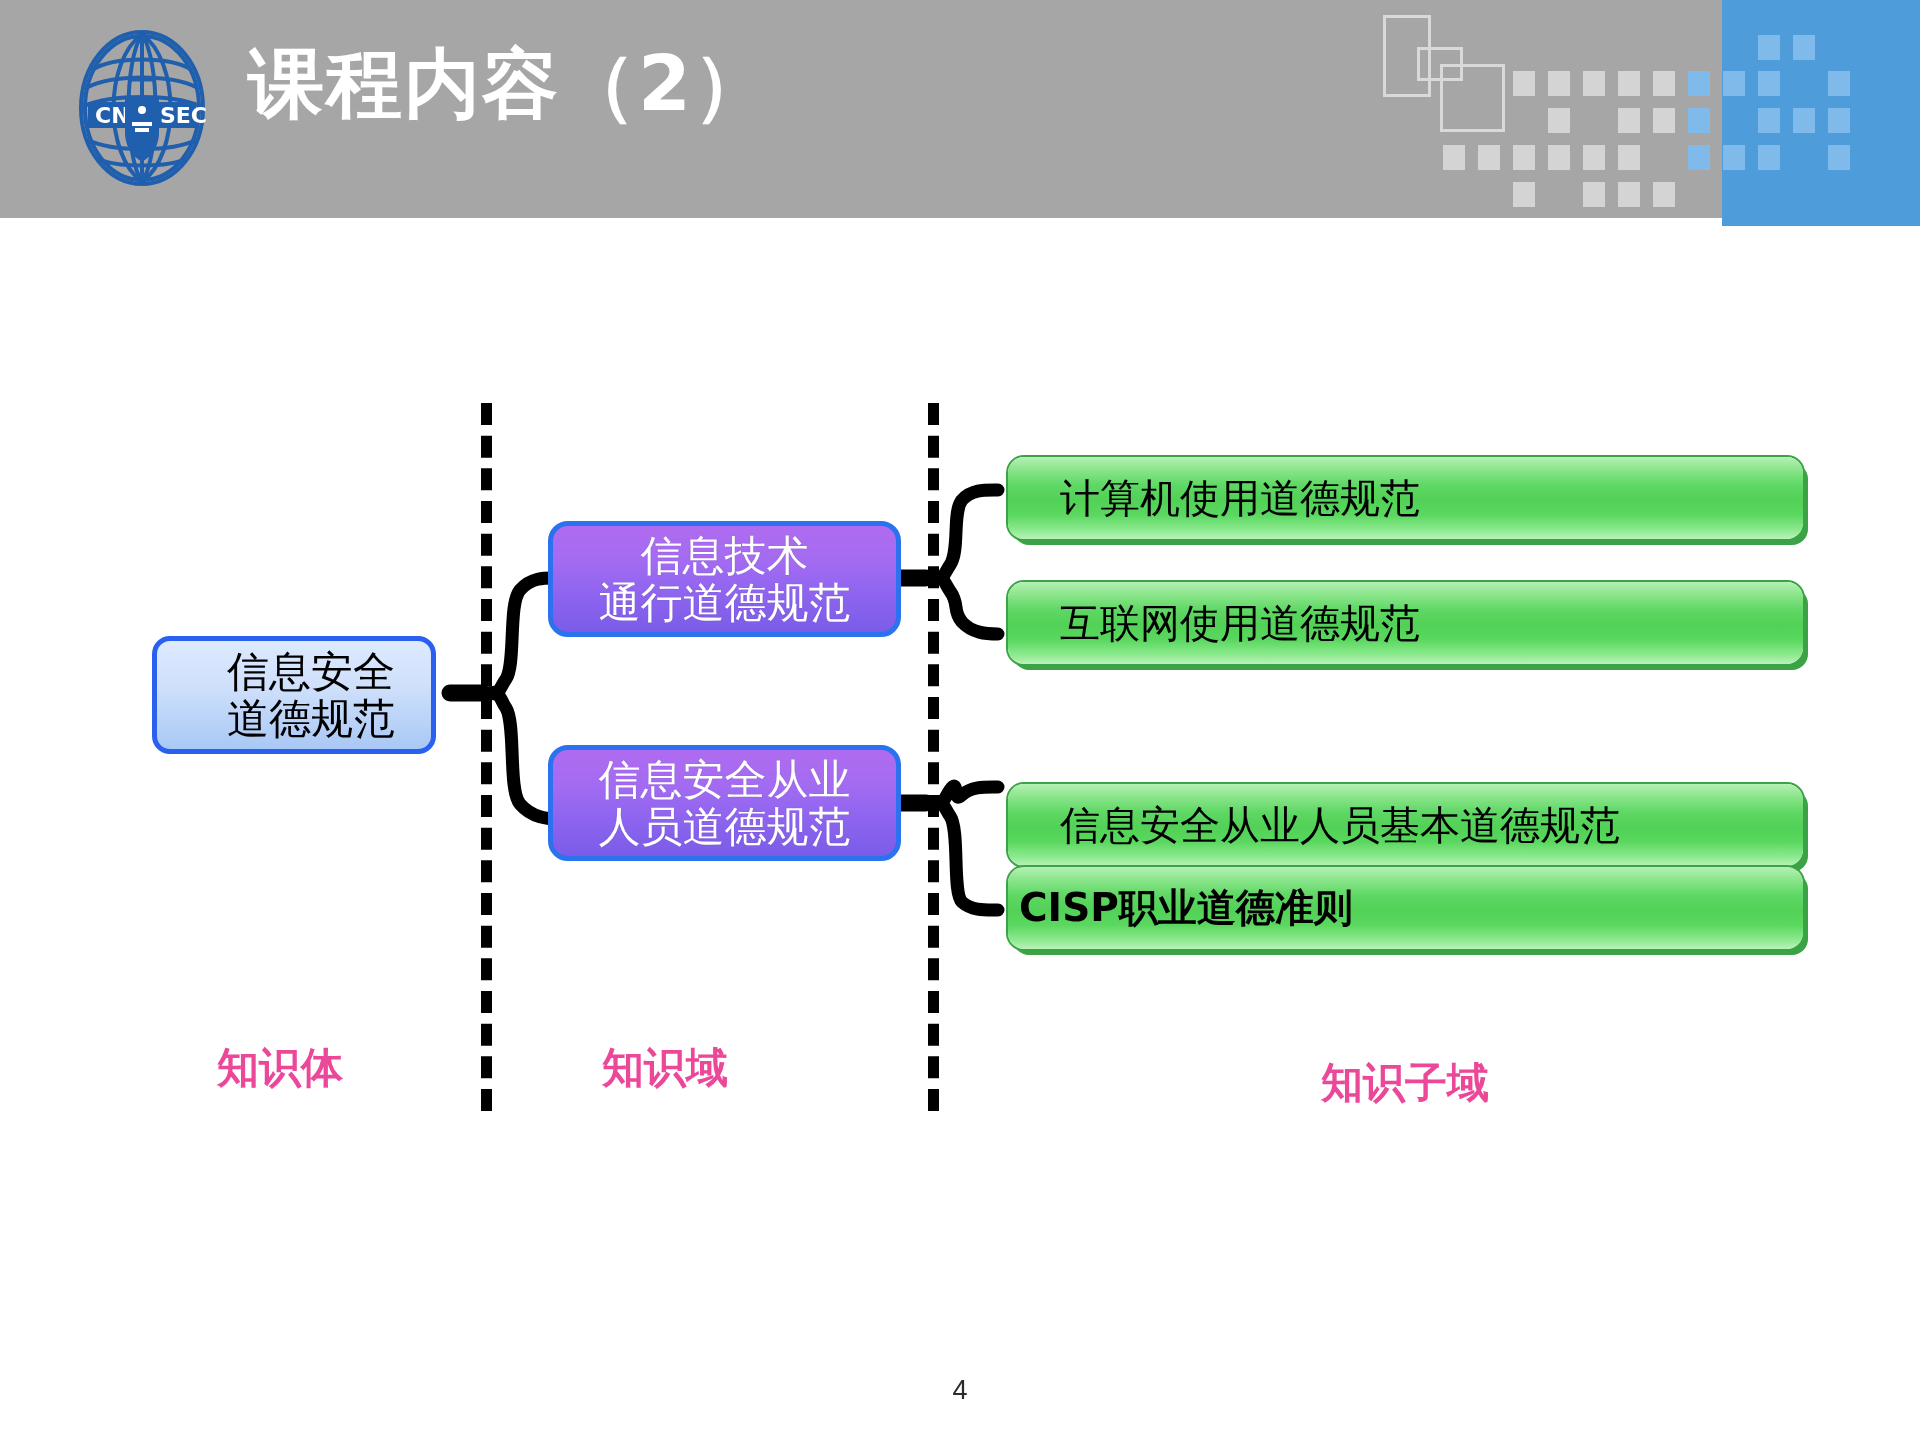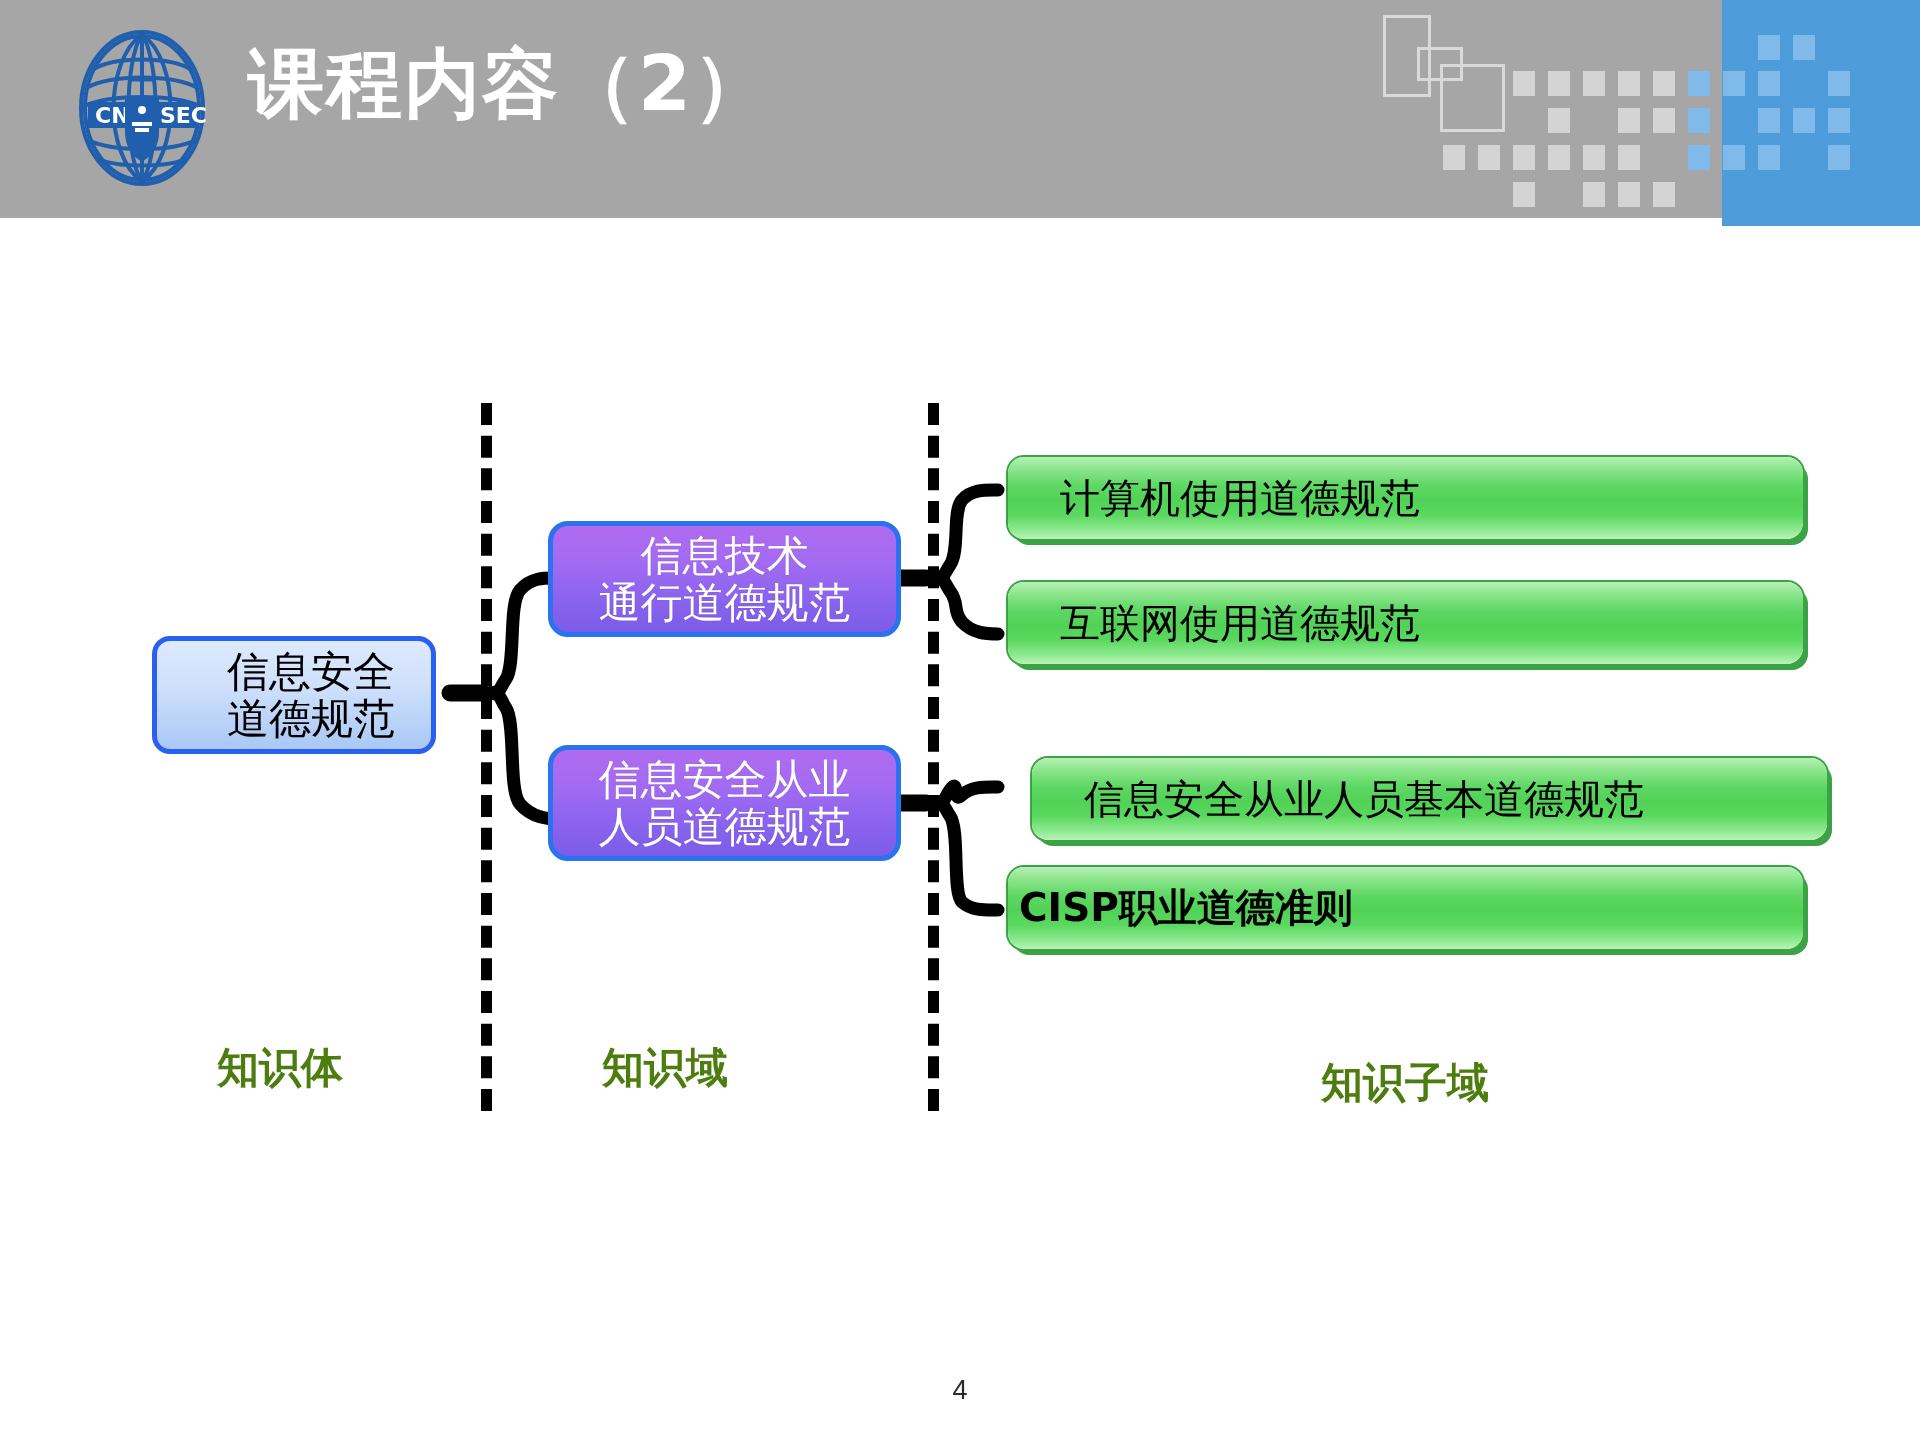--- a/index.html
+++ b/index.html
@@ -139,21 +139,21 @@
         #b9f2b9 100%);
     box-shadow: 5px 6px 0 0 #3ba346, 0 0 0 2px #3ba346;
     color: #000000;
     font-size: 40px;
     font-family: "DejaVu Serif", "Liberation Serif", serif;
     justify-content: flex-start;
     padding-left: 52px;
   }
   .node-green-1 { top: 457px; }
   .node-green-2 { top: 582px; }
-  .node-green-3 { top: 758px; margin-left: 24px; }
+  .node-green-3 { top: 784px; }
   .node-green-4 { top: 867px; }
 
   .node-green.mono-lead {
     font-family: "DejaVu Sans", "Liberation Sans", sans-serif;
     font-weight: bold;
     font-size: 39px;
     padding-left: 11px;
   }
 
   
@@ -163,21 +163,21 @@
     width: 0;
     height: 708px;
     border-left: 11px dashed #000000;
   }
   .divider-1 { left: 481px; }
   .divider-2 { left: 928px; }
 
   
   .axis-label {
     position: absolute;
-    color: #4d7c0f;
+    color: #ec4899;
     font-size: 42px;
     font-weight: bold;
     font-family: "DejaVu Serif", "Liberation Serif", serif;
     white-space: nowrap;
     text-align: center;
   }
   .axis-label-1 { left: 150px; top: 1040px; width: 260px; }
   .axis-label-2 { left: 530px; top: 1040px; width: 270px; }
   .axis-label-3 { left: 1215px; top: 1055px; width: 380px; }
 

